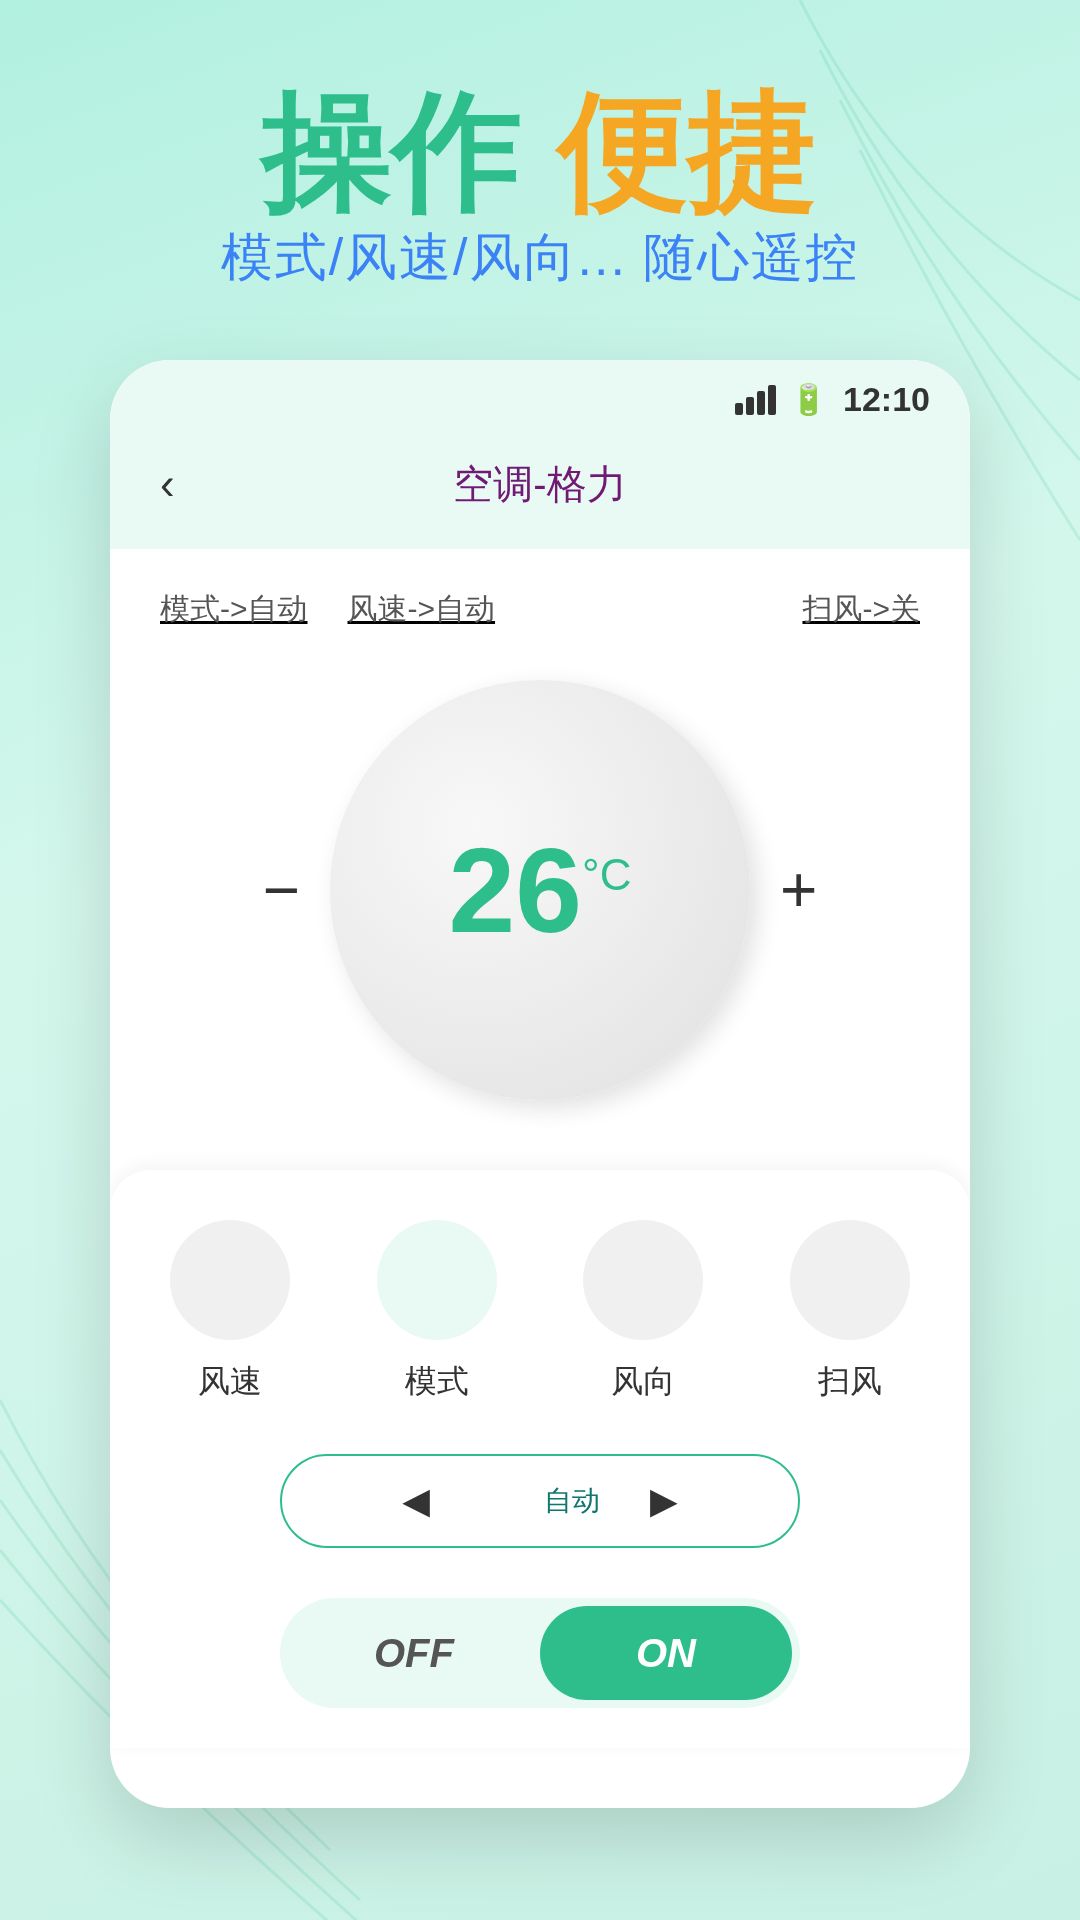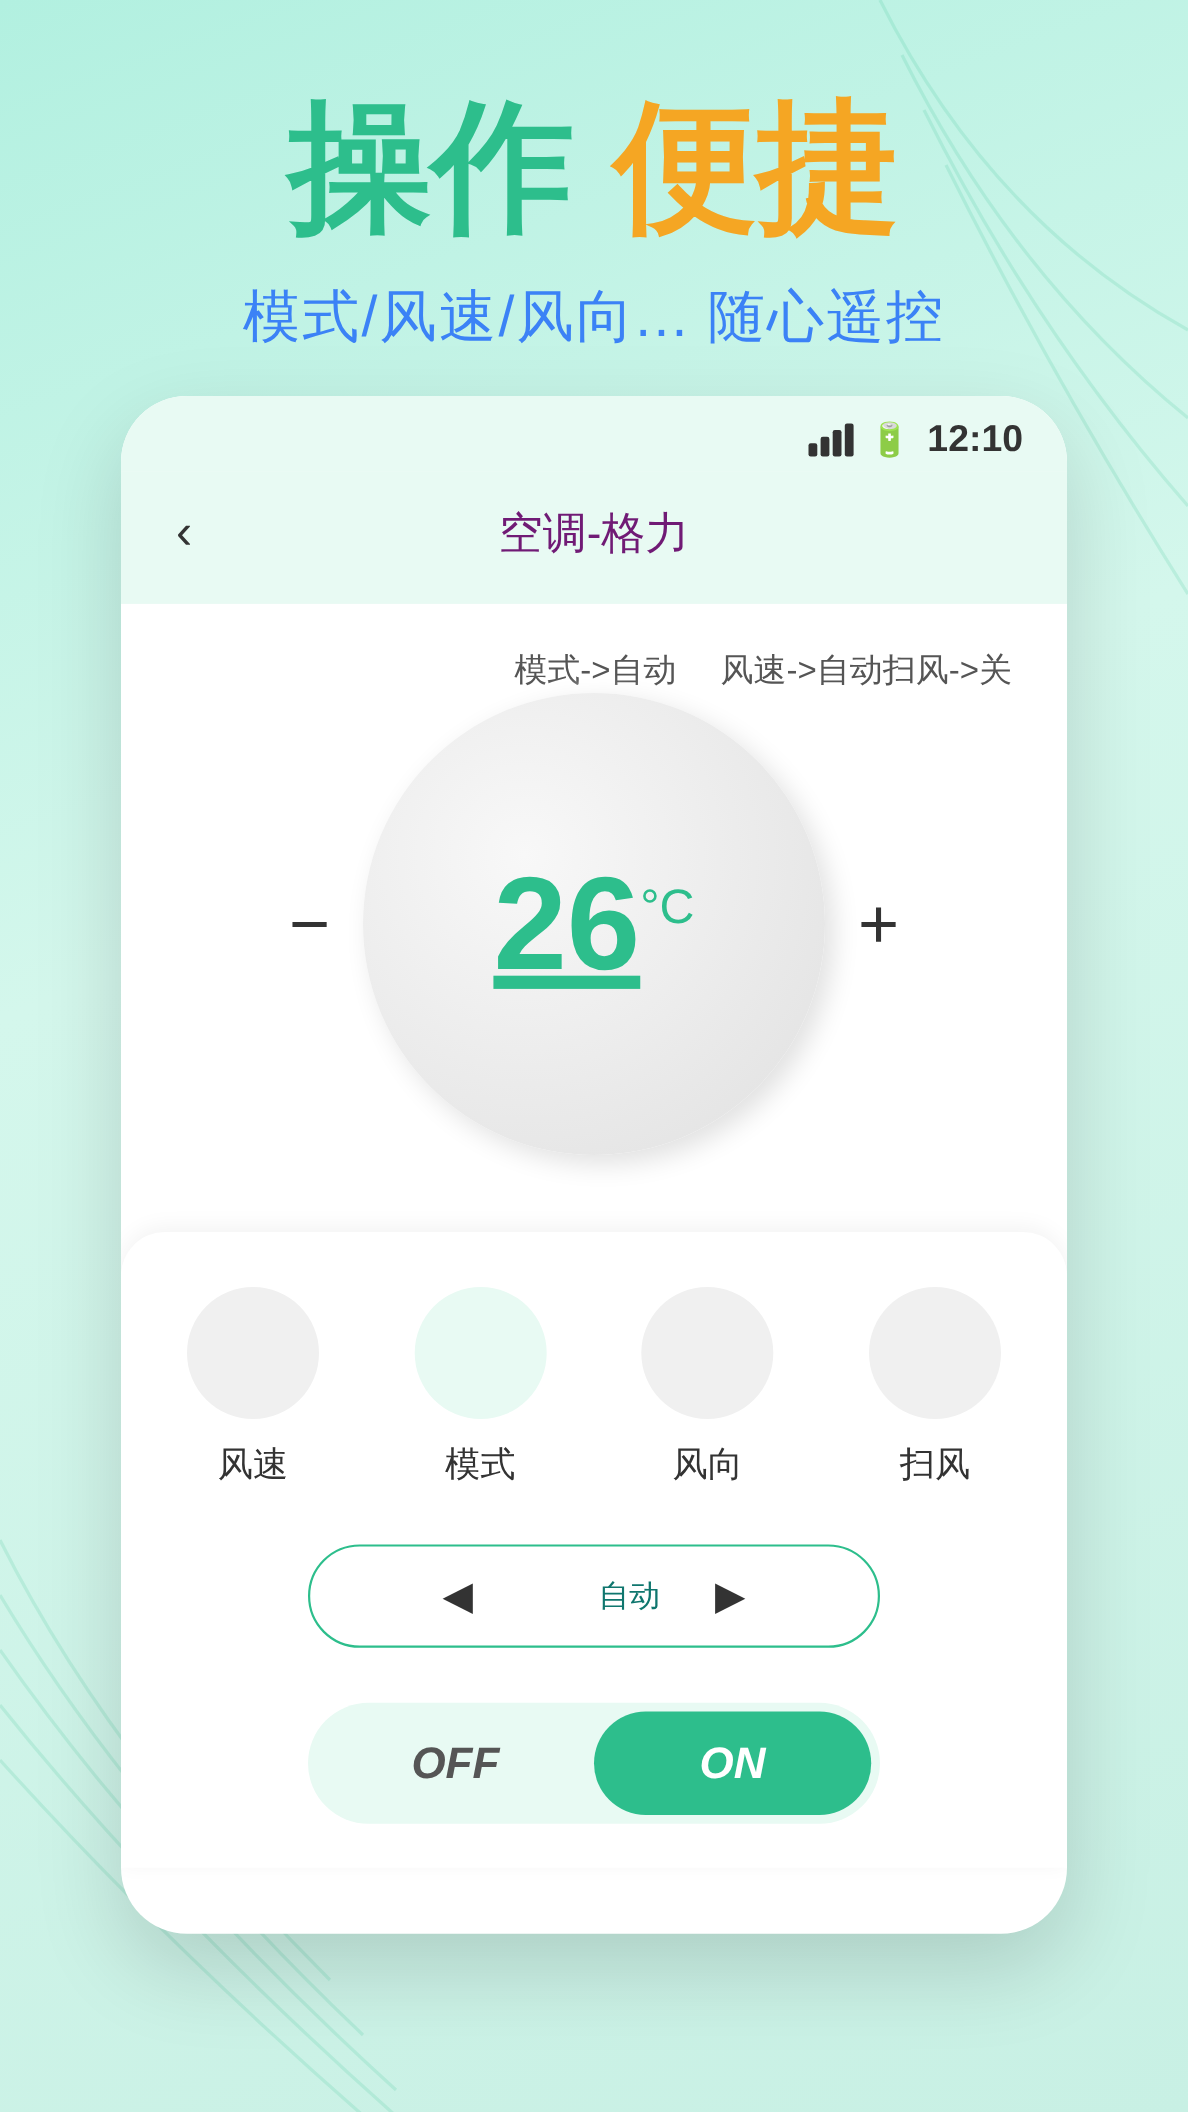--- a/index.html
+++ b/index.html
@@ -25,21 +25,20 @@
     
     .hero-section {
       padding: 80px 60px 40px 60px;
       text-align: center;
     }
 
     .hero-title {
       font-size: 130px;
       font-weight: 900;
       line-height: 1.1;
-      margin-bottom: 30px;
     }
 
     .hero-title .green-text {
       color: #2dbe8c;
     }
 
     .hero-title .orange-text {
       color: #f5a623;
     }
 
@@ -125,22 +124,24 @@
     
     .control-panel {
       background: #fff;
       margin: 0;
       padding: 40px 50px;
     }
 
     
     .status-row {
       display: flex;
-      justify-content: flex-end;
-      align-items: center;
+      justify-content: space-between;
+      align-items: center;
+      margin-bottom: 50px;
+      text-decoration: underline;
     }
 
     .status-left {
       display: flex;
       gap: 40px;
     }
 
     .status-tag {
       font-size: 30px;
       color: #555;
@@ -164,21 +165,20 @@
       align-items: center;
       justify-content: center;
       position: relative;
     }
 
     .temp-value {
       font-size: 120px;
       font-weight: 700;
       color: #2dbe8c;
       line-height: 1;
-      text-decoration: underline;
     }
 
     .temp-unit {
       font-size: 44px;
       color: #2dbe8c;
       align-self: flex-start;
       margin-top: 20px;
     }
 
     .temp-inner {

